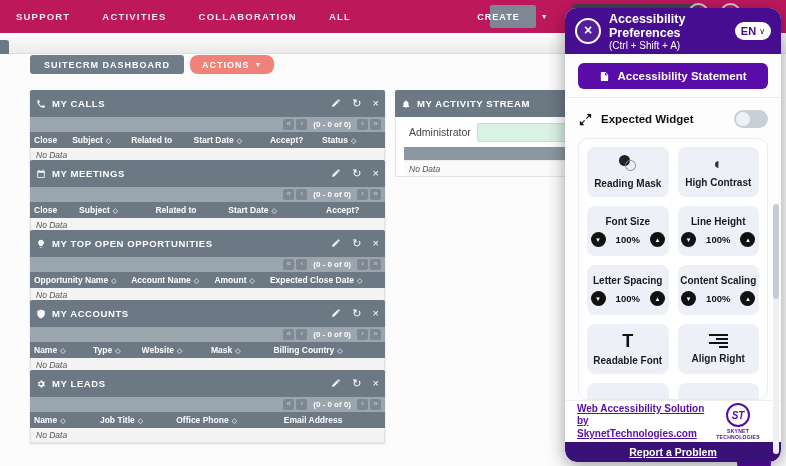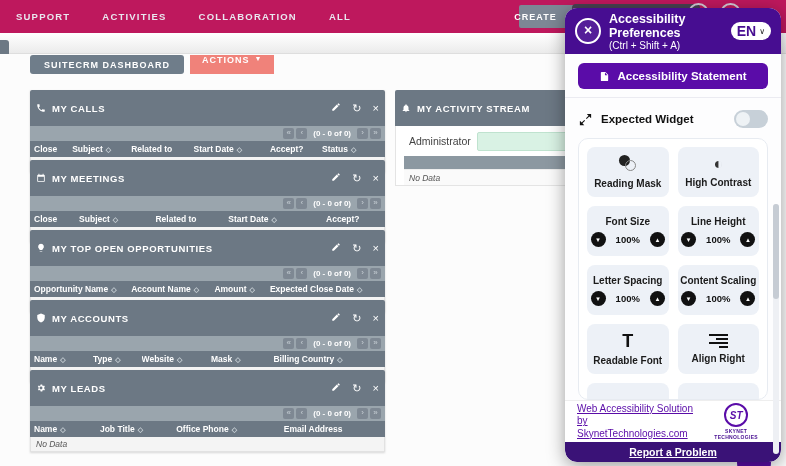--- a/index.html
+++ b/index.html
@@ -4,46 +4,46 @@
 <style>
   * { margin:0; padding:0; box-sizing:border-box; }
   html,body { width:786px; height:466px; overflow:hidden;
     font-family:"Liberation Sans", sans-serif; background:#f4f4f4; }
 
   
   .topnav { position:absolute; left:0; top:0; width:786px; height:33px;
     background:#be185d; display:flex; align-items:center; z-index:2; }
   .nav-item { color:#e9e7ef; font-size:9.5px; font-weight:bold; letter-spacing:1.2px;
     padding:0 16px; cursor:pointer; }
-  .create-btn { position:absolute; left:490px; top:5px; width:62px; height:23px;
+  .create-btn { position:absolute; left:490px; top:5px; width:46px; height:23px;
     background:#7d8795; color:#fff; font-size:9px; font-weight:bold; letter-spacing:1px;
-    border:none; border-radius:2px; display:flex; align-items:center; justify-content:center; gap:21px;margin-left:29px; }
+    border:none; border-radius:2px; display:flex; align-items:center; justify-content:center; gap:21px; }
   .create-btn .caret { font-size:7px; }
   .nav-search { position:absolute; left:572px; top:4px; width:128px; height:24px;
     background:#474252; border-radius:4px; }
   .nav-circle { position:absolute; top:3px; width:21px; height:21px; border:2px solid #cfccd6;
     border-radius:50%; color:#cfccd6; font-size:11px; font-weight:bold; text-align:center; line-height:18px; }
 
   
   .subbar { position:absolute; left:0; top:33px; width:786px; height:21px;
     background:linear-gradient(#ffffff,#ebebeb); border-bottom:1px solid #dedede; }
   .side-tab { position:absolute; left:0; top:40px; width:9px; height:17px;
     background:#6c7884; border-radius:0 3px 3px 0; }
   .page { position:absolute; left:0; top:54px; width:786px; height:412px; background:#fcfcfc; }
   .btn-dash { position:absolute; left:30px; top:55px; height:19px; padding:0 14px;
     background:#6f7d8a; color:#fff; border:none; border-radius:3px;
     font-size:9px; font-weight:bold; letter-spacing:1px; }
   .btn-actions { position:absolute; left:190px; top:55px; height:19px; padding:0 12px;
-    background:#f0827a; color:#fff; border:none; border-radius:0;
-    font-size:9px; font-weight:bold; letter-spacing:1px; display:flex; gap:5px; }
+    background:#f0827a; color:#fff; border:none; border-radius:8px;
+    font-size:9px; font-weight:bold; letter-spacing:1px; display:flex; align-items:center; gap:5px; }
   .btn-actions .caret { font-size:7px; }
 
   
   .dashlet { position:absolute; left:30px; width:355px; box-shadow:0 1px 2px rgba(0,0,0,.15); }
-  .dash-head { height:36px; background:#6c7884; display:flex; align-items:center;
+  .dash-head { height:27px; background:#6c7884; display:flex; align-items:center;
     padding:0 6px; gap:6px; border-radius:2px 2px 0 0; }
   .dash-head svg { width:10px; height:10px; fill:#fff; }
   .dash-title { color:#fff; font-size:9.5px; font-weight:bold; letter-spacing:.6px; flex:1; }
   .dash-act { color:#fff; font-size:11px; line-height:11px; cursor:pointer; margin-left:5px; }
   .dash-act svg { width:10px; height:10px; fill:#fff; }
   .pager { height:15px; background:#9aa5ad; display:flex; align-items:center;
     justify-content:flex-end; padding:0 4px; gap:2px; }
   .pg-btn { width:11px; height:11px; background:#7e8893; border-radius:2px; color:#c9d1d7;
     font-size:8px; line-height:10px; text-align:center; cursor:pointer; }
   .pg-text { color:#fff; font-size:8px; font-weight:bold; margin:0 4px; }
@@ -73,21 +73,21 @@
   .a11y-head { height:46px; background:#470d91; display:flex; align-items:center;
     padding:0 10px; gap:8px; flex:none; }
   .a11y-close { width:26px; height:26px; border-radius:50%; border:2.5px solid #fff;
     background:rgba(255,255,255,.08); color:#fff; font-size:14px; font-weight:bold;
     line-height:21px; text-align:center; cursor:pointer; flex:none; }
   .a11y-titles { flex:1; }
   .a11y-title { color:#fff; font-size:12.5px; font-weight:800; }
   .a11y-sub { color:#fff; font-size:10px; }
   .lang-pill { background:#fff; border-radius:12px; height:18px; padding:0 6px;
     display:flex; align-items:center; gap:3px; cursor:pointer; flex:none; }
-  .lang-pill .lang { color:#470d91; font-size:14px; font-weight:800; }
+  .lang-pill .lang { color:#470d91; font-size:11px; font-weight:800; }
   .lang-pill .chev { color:#222; font-size:8px; }
 
   .a11y-body { flex:1; padding:0 13px; position:relative; }
   .stmt-btn { margin-top:9px; width:100%; height:26px; background:#5a0ca8; color:#fff;
     border:none; border-radius:6px; font-size:11.5px; font-weight:bold;
     display:flex; align-items:center; justify-content:center; gap:7px; }
   .stmt-btn svg { width:11px; height:11px; fill:#fff; }
   .a11y-div { border-bottom:1px solid #ebebf1; margin:8px -13px 0 -13px; }
   .oversize { height:26px; margin-top:8px; display:flex; align-items:center; gap:8px; }
   .oversize svg { width:15px; height:15px; fill:#111; }
@@ -117,21 +117,21 @@
   .bars span { height:2px; background:#111; }
   .bars.right { align-items:flex-end; }
   .b1{width:19px}.b2{width:12px}.b3{width:19px}.b4{width:9px}
 
   .a11y-scroll { position:absolute; right:2px; top:150px; width:6px; height:250px;
     background:#eef0f4; border-radius:3px; }
   .a11y-thumb { width:6px; height:95px; background:#c6ccd4; border-radius:3px; cursor:pointer; }
 
   .a11y-foot { flex:none; height:42px; background:#fff; border-top:1px solid #eee;
     display:flex; align-items:center; justify-content:space-between; padding:0 12px; }
-  .foot-link { font-size:10px; font-weight:400; color:#5a0ca8; text-decoration:underline;
+  .foot-link { font-size:10px; font-weight:700; color:#5a0ca8; text-decoration:underline;
     line-height:1.25; cursor:pointer; }
   .logo-box { text-align:center; }
   .logo-circle { width:24px; height:24px; border:2px solid #5a0ca8; border-radius:50%;
     color:#5a0ca8; font-size:10px; font-weight:800; font-style:italic; line-height:21px; margin:0 auto; }
   .logo-caption { font-size:5px; font-weight:800; color:#470d91; letter-spacing:.3px; margin-top:1px; }
   .report-bar { flex:none; height:20px; background:#3a1277; color:#fff; display:flex;
     align-items:center; justify-content:center; font-size:10.5px; font-weight:bold;
     text-decoration:underline; cursor:pointer; border-radius:0 0 12px 12px; }
   .widget-blob { position:absolute; left:737px; top:446px; width:34px; height:34px;
     background:#5a0ca8; border-radius:50%; z-index:5; }

